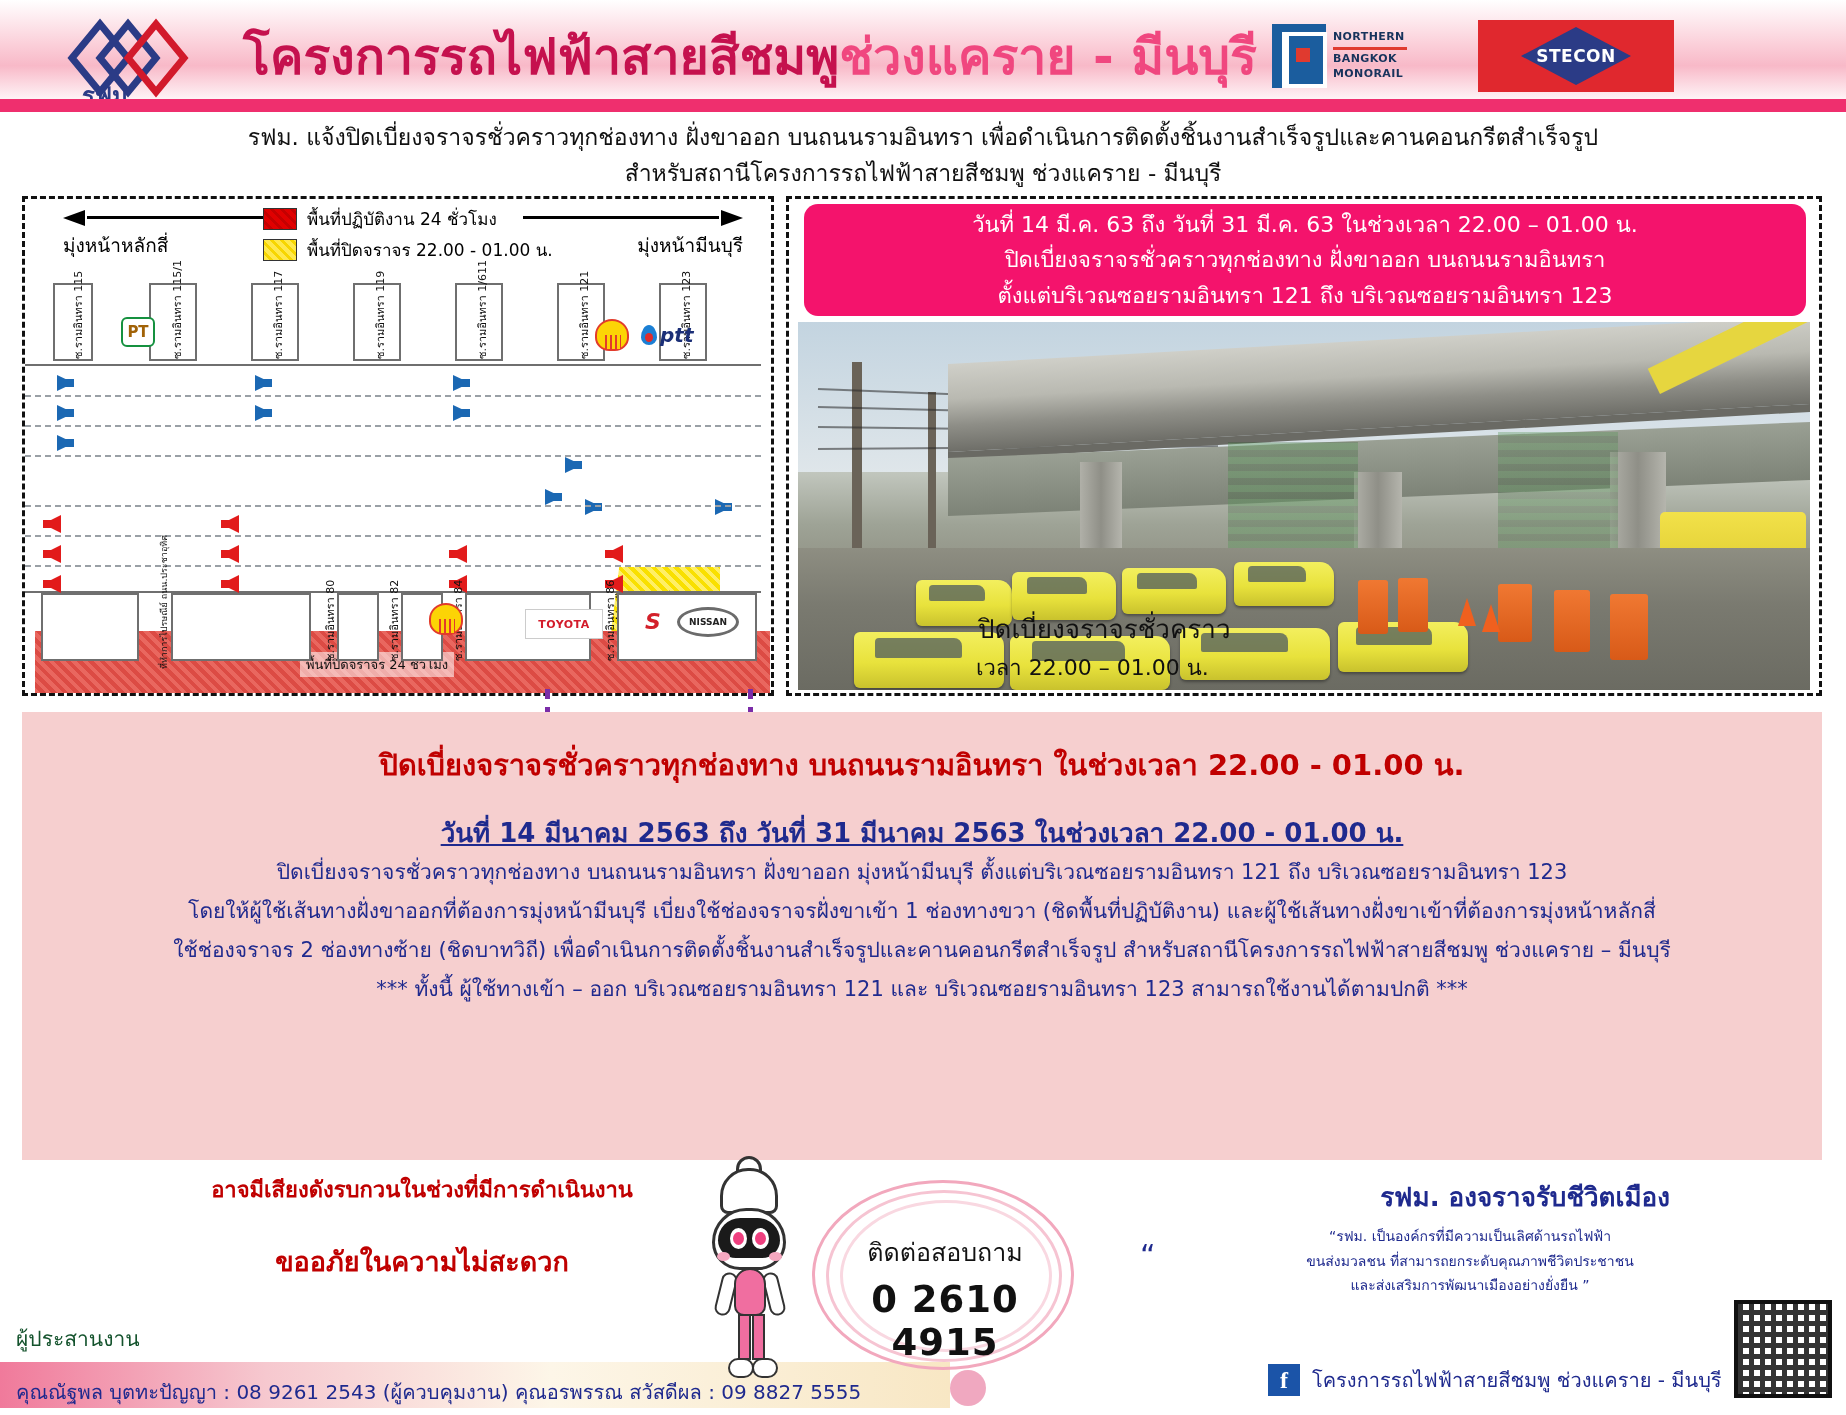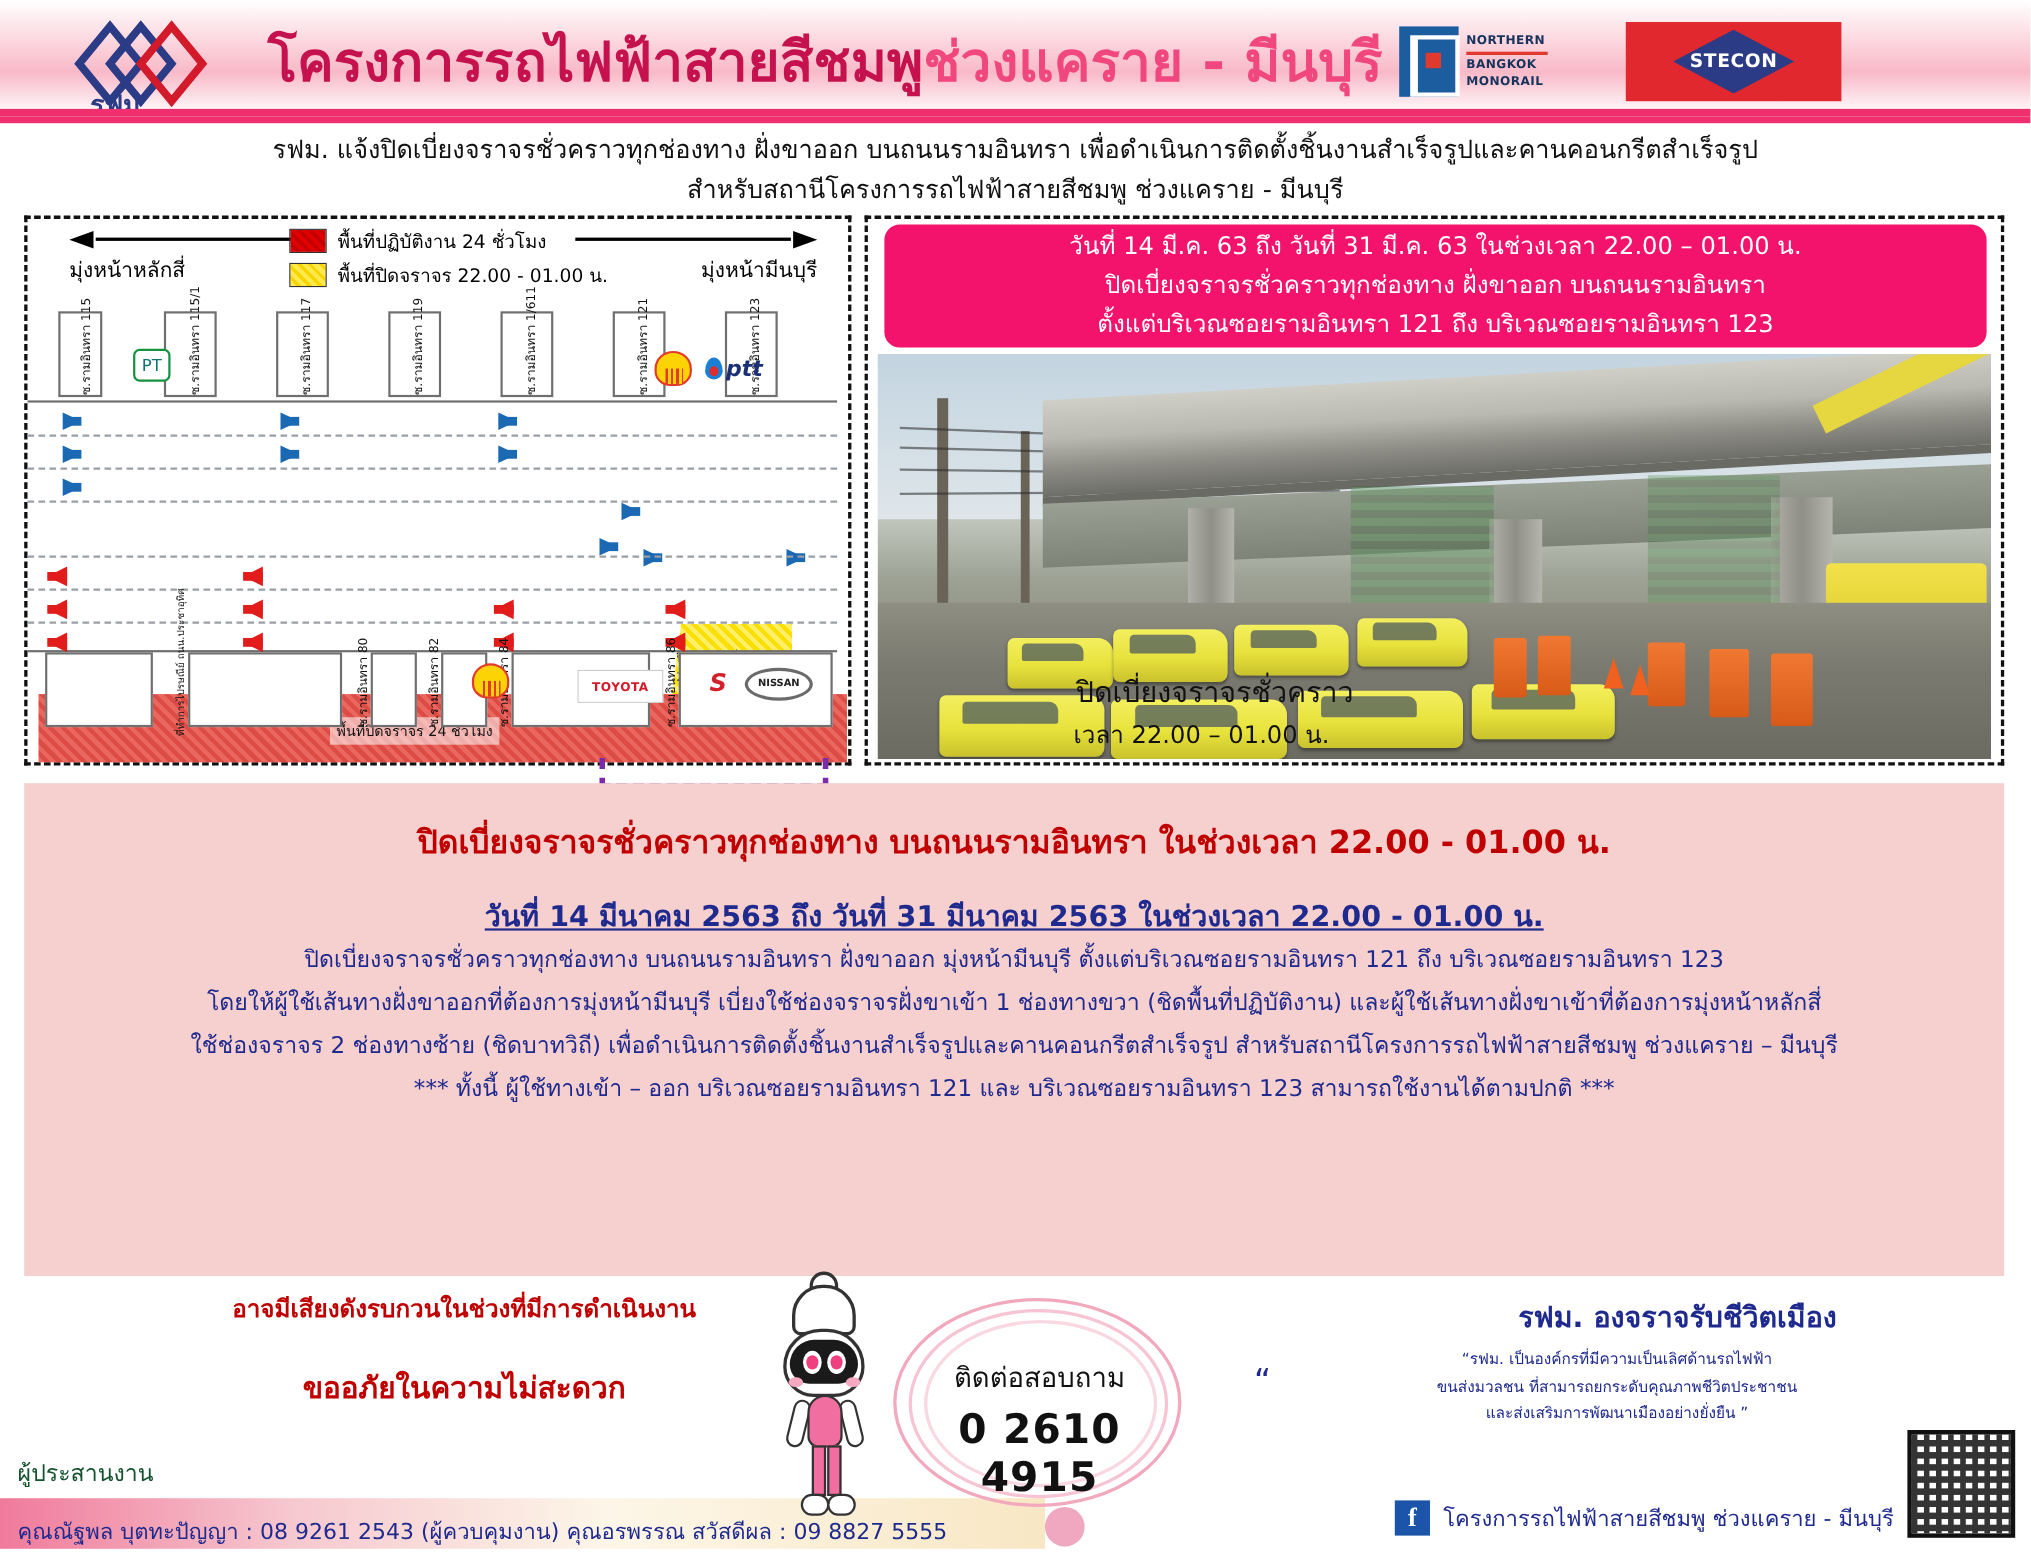--- a/index.html
+++ b/index.html
@@ -137,21 +137,21 @@
   .brand-chip { position:absolute; display:flex; align-items:center; justify-content:center; }
   .shell-logo { width:34px; height:32px; background:#fcd405; border-radius: 50% 50% 42% 42%;
      border: 2px solid #e23b2b; position: relative; }
   .shell-logo:after{ content:""; position:absolute; left:8px; top:14px; width:16px; height: 14px;
      background: repeating-linear-gradient(90deg,#e23b2b 0 2px, #fcd405 2px 5px);}
   .ptt-logo { font-size: 20px; font-weight: bold; color:#1b2f77; font-style: italic; }
   .ptt-drop { width: 16px; height:20px; background:#1b7fd4; border-radius: 50% 50% 50% 50%/ 62% 62% 38% 38%;
      display:inline-block; position:relative; margin-right:3px;}
   .ptt-drop:after{content:"";position:absolute;left:4px;top:8px;width:8px;height:9px;background:#e02b2b;border-radius:50%;}
   .pt-logo { width: 34px; height: 30px; background:#fff; border:2px solid #15913f; border-radius:6px;
-     display:flex; align-items:center; justify-content:center; color:#0f766e; font-weight:normal; font-size:15px; }
+     display:flex; align-items:center; justify-content:center; color:#a16207; font-weight:bold; font-size:15px; }
   .toyota-logo { width: 78px; height: 30px; border:1px solid #ccc; display:flex; align-items:center; justify-content:center;
      font-size: 11px; font-weight:bold; color:#d31c2b; letter-spacing:.5px; background:#fff;}
   .suzuki-logo { width: 40px; height: 28px; display:flex; align-items:center; justify-content:center;
      font-size: 22px; font-weight:bold; color:#d3202a; font-style: italic;}
   .nissan-logo { width: 62px; height: 30px; border-radius:50%; border:3px solid #6b6b6b; display:flex;
      align-items:center; justify-content:center; font-size:9px; font-weight:bold; color:#222; background:#fff;}
 
   
   .right-panel {
     position: absolute; left: 786px; top: 196px; width: 1036px; height: 500px;

